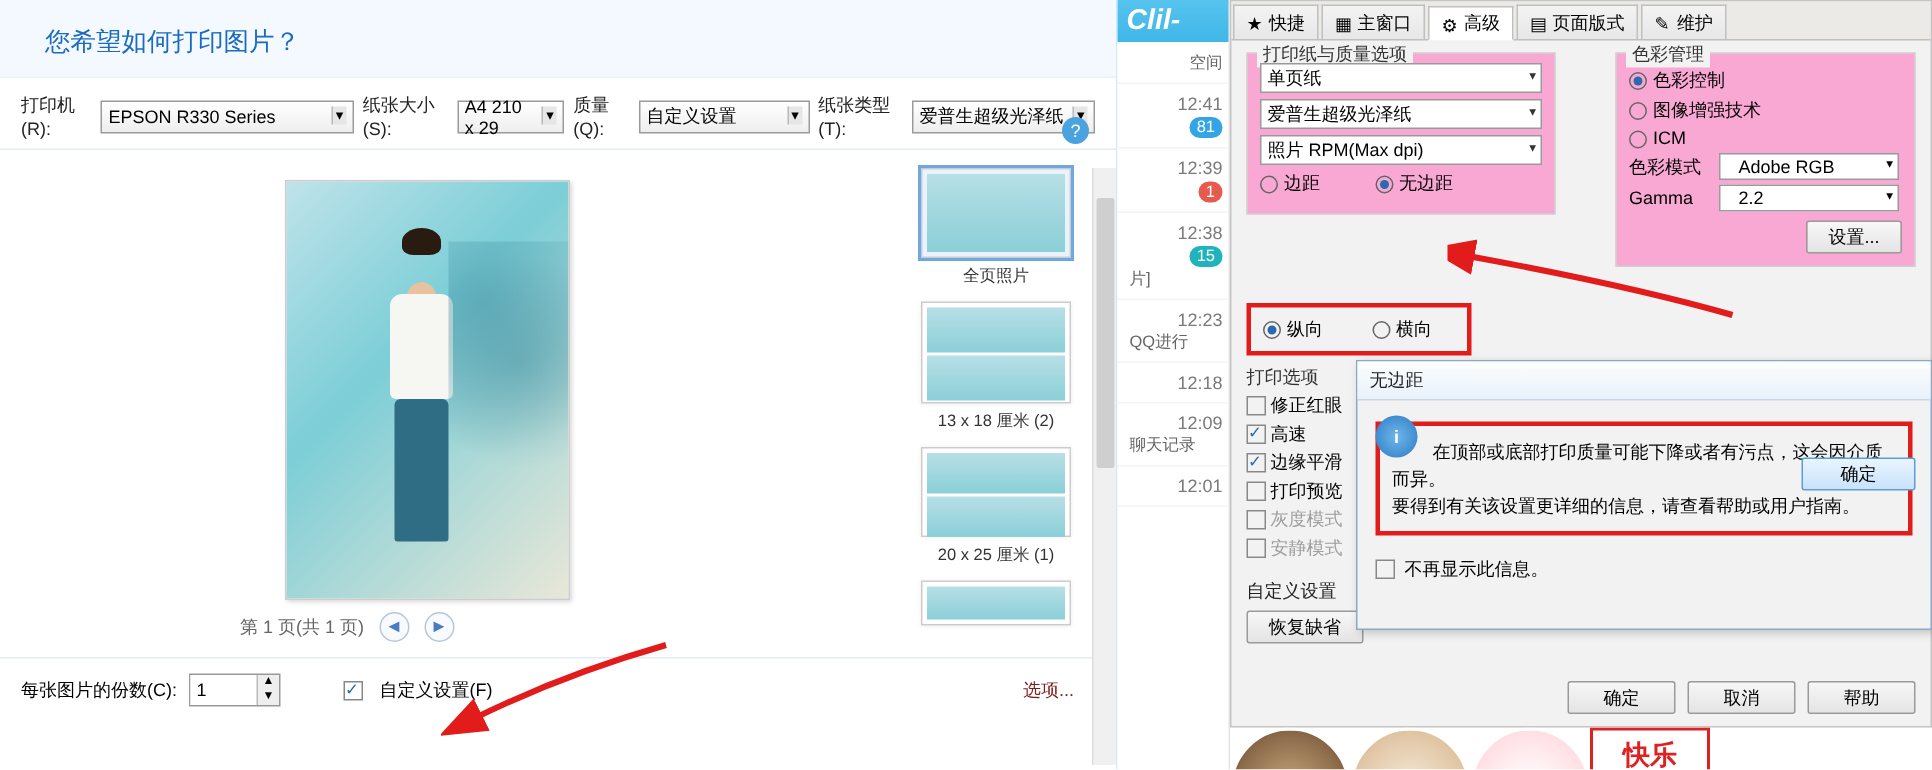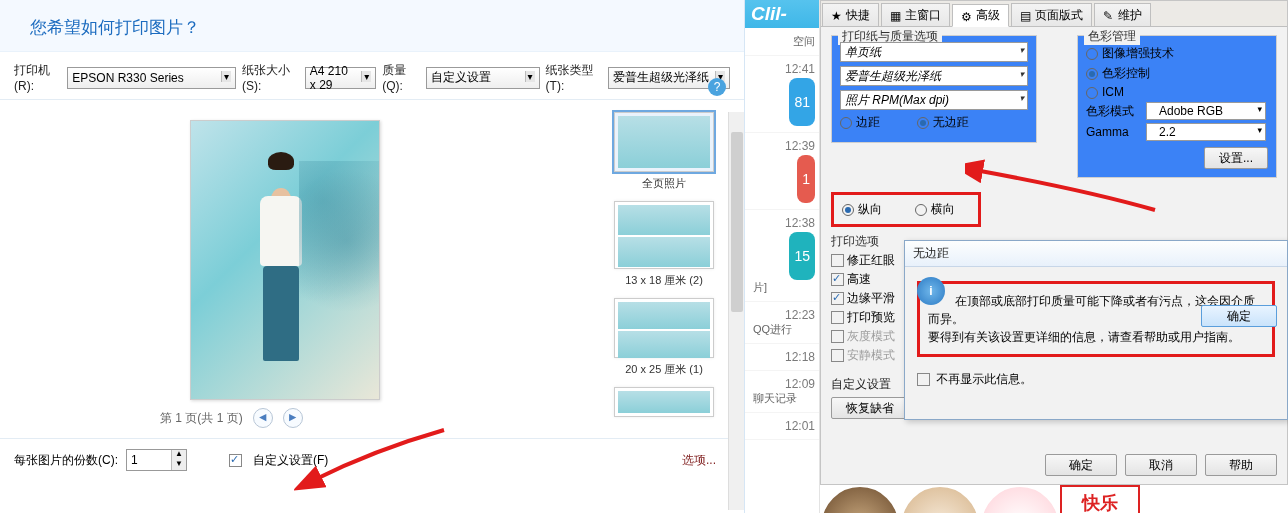--- a/index.html
+++ b/index.html
@@ -54,38 +54,38 @@
   .arrow1 { position: absolute; left: 294px; top: 420px; width: 160px; height: 90px; pointer-events: none; }
 
   .vscroll { position: absolute; top: 112px; right: 0; width: 16px; height: 398px; background: #f0f0f0; border-left: 1px solid #ddd; }
   .vscroll .thumb { position: absolute; top: 20px; left: 2px; width: 12px; height: 180px; background: #cfcfcf; border-radius: 2px; }
 
   
   .chat-strip { position: absolute; left: 745px; top: 0; width: 75px; height: 513px; background: #fff; border-right: 1px solid #e3e3e3; }
   .chat-top { height: 28px; background: linear-gradient(#56c3ee,#3fb7e8); color: #fff; font-style: italic; font-weight: bold; font-size: 19px; padding-left: 6px; line-height: 28px; }
   .chat-row { padding: 6px 4px; color: #7a7a7a; font-size: 11px; border-bottom: 1px solid #f4f4f4; text-align: right; }
   .chat-sub { color: #666; font-size: 11px; text-align: left; padding-left: 4px; }
-  .badge { display: inline-block; border-radius: 8px; color: #fff; font-size: 14px; padding: 17px 5px; line-height: 14px; margin-top: 2px; }
+  .badge { display: inline-block; border-radius: 8px; color: #fff; font-size: 11px; padding: 0 5px; line-height: 14px; margin-top: 2px; }
   .b-blue { background: #33a5e6; } .b-red { background: #e55b4f; } .b-teal { background: #1fb3bd; }
 
   
   .driver { position: absolute; left: 820px; top: 0; width: 468px; height: 485px; background: #f2f2f2; border: 1px solid #c5c5c5; }
   .tabs { display: flex; background: #eceae6; border-bottom: 1px solid #bfbfbf; height: 26px; }
   .tab { padding: 4px 8px; border: 1px solid #bfbfbf; border-bottom: none; margin: 2px 1px 0 1px; background: linear-gradient(#f3f3f3,#e7e7e7); display: flex; align-items: center; gap: 3px; cursor: pointer; }
   .tab.active { background: #fff; border-bottom: 1px solid #fff; position: relative; top: 1px; }
   .tab .ic { width: 12px; height: 12px; display: inline-block; }
 
   .driver-body { padding: 8px 10px; }
-  .group { border: 1px solid #cfcfcf; background: #3b82f6; padding: 6px 8px 8px; margin-bottom: 6px; position: relative; }
+  .group { border: 1px solid #cfcfcf; background: #f9a8d4; padding: 6px 8px 8px; margin-bottom: 16px; position: relative; }
   .group-title { position: absolute; top: -8px; left: 6px; background: #f2f2f2; padding: 0 4px; color: #333; }
   .g-media { width: 206px; float: left; }
   .g-color { width: 200px; float: right; }
   .clearfix::after { content: ""; display: block; clear: both; }
 
-  .dsel { width: 100%; height: 20px; border: 1px solid #9a9a9a; background: #fff; display: flex; align-items: center; padding: 0 16px 0 4px; position: relative; margin-bottom: 4px; font-style: italic; }
+  .dsel { width: 100%; height: 20px; border: 1px solid #9a9a9a; background: #fff; display: flex; align-items: center; padding: 0 16px 0 4px; position: relative; margin-bottom: 4px; }
   .dsel::after { content: "▾"; position: absolute; right: 3px; top: 2px; font-size: 9px; color: #333; }
 
   .radio { width: 12px; height: 12px; border: 1px solid #666; border-radius: 50%; display: inline-block; vertical-align: middle; margin-right: 4px; position: relative; }
   .radio.on::after { content: ""; position: absolute; left: 2px; top: 2px; width: 6px; height: 6px; background: #2a6ab0; border-radius: 50%; }
   .rrow { margin: 3px 0; }
 
   .mode-name { display: inline-block; width: 60px; }
   .inline-sel { display: inline-flex; width: 120px; height: 18px; border: 1px solid #9a9a9a; background: #fff; align-items: center; padding: 0 14px 0 12px; position: relative; }
   .inline-sel::after { content: "▾"; position: absolute; right: 3px; top: 1px; font-size: 9px; }
 
@@ -263,22 +263,22 @@
       <div class="dsel">照片 RPM(Max dpi)</div>
       <div class="rrow">
         <span class="radio"></span><span>边距</span>
         <span style="display:inline-block;width:30px"></span>
         <span class="radio on"></span><span>无边距</span>
       </div>
     </div>
 
     <div class="group g-color">
       <span class="group-title">色彩管理</span>
+      <div class="rrow"><span class="radio on"></span><span>色彩控制</span></div>
       <div class="rrow"><span class="radio"></span><span>图像增强技术</span></div>
-      <div class="rrow"><span class="radio on"></span><span>色彩控制</span></div>
       <div class="rrow"><span class="radio"></span><span>ICM</span></div>
       <div class="rrow"><span class="mode-name">色彩模式</span><span class="inline-sel">Adobe RGB</span></div>
       <div class="rrow"><span class="mode-name">Gamma</span><span class="inline-sel">2.2</span></div>
       <div style="text-align:right;margin-top:6px"><button class="wbtn">设置...</button></div>
     </div>
   </div>
 
   
   <div class="redbox" style="margin:0 10px 4px 10px; padding:6px 8px; width:150px">
     <span class="radio on"></span><span>纵向</span>

